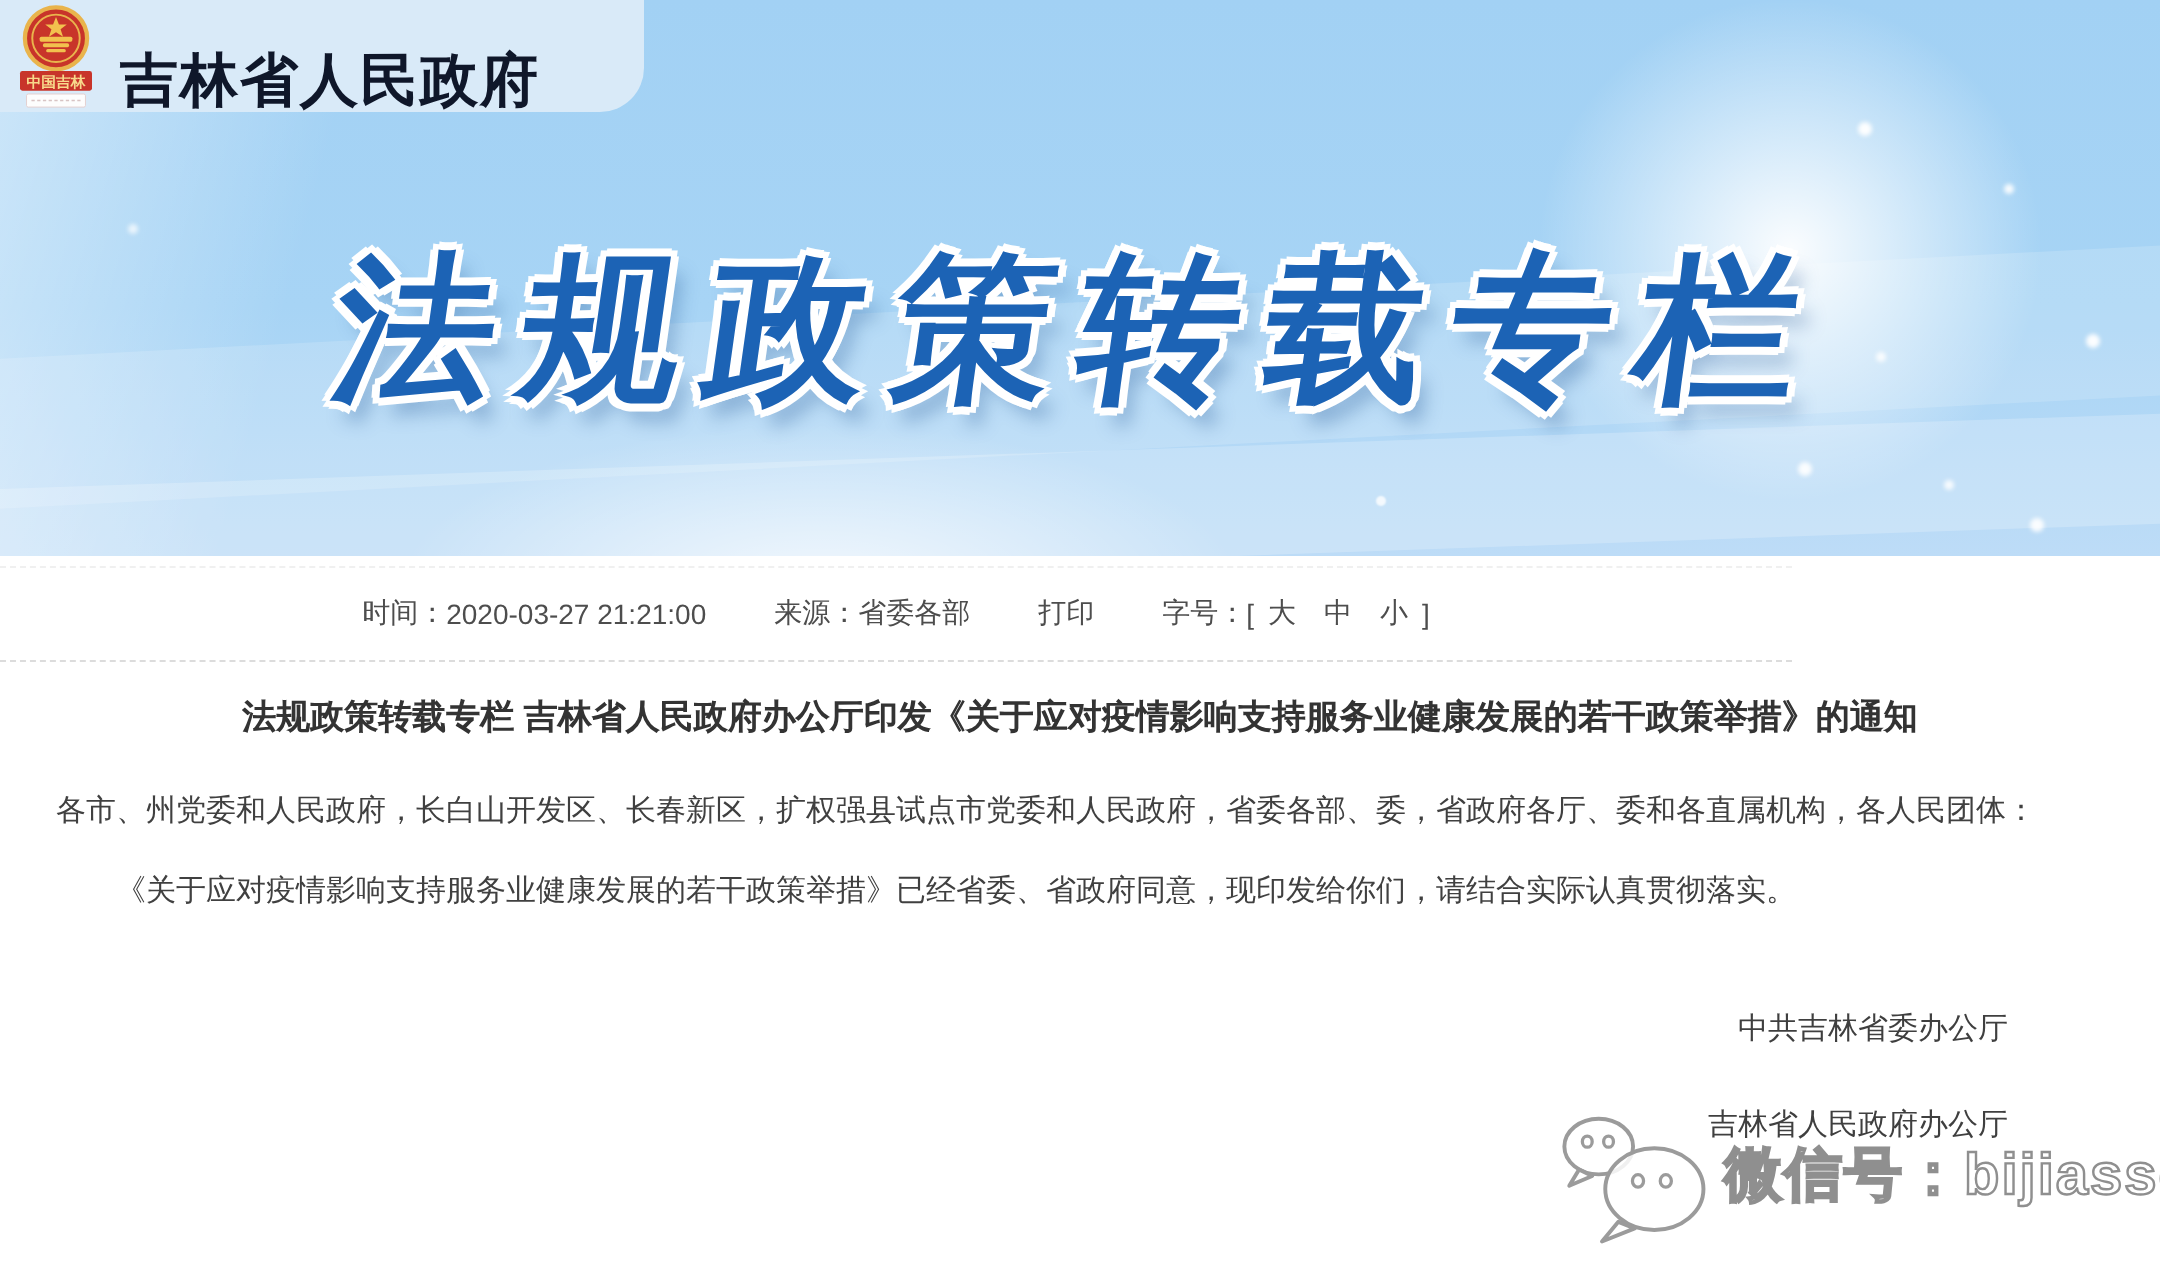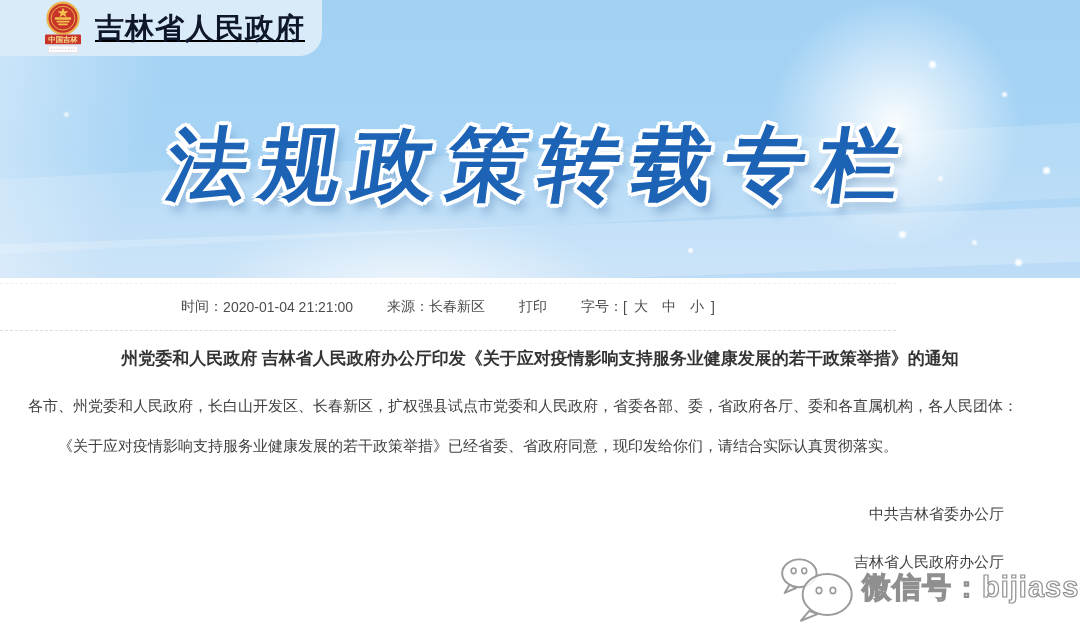--- a/index.html
+++ b/index.html
@@ -46,21 +46,21 @@
       972px 240px 2px 0 rgba(255,255,255,0.85),
       1016px 260px 2px 1px rgba(255,255,255,0.9),
       688px 248px 1px 0 rgba(255,255,255,0.8),
       64px 112px 2px 0 rgba(255,255,255,0.7);
   }
 
   
   .logo-block {
     position:absolute; top:0; left:0; width:322px; height:56px;
     background:#d9eaf8; border-radius:0 0 22px 0;
-    display:flex; align-items:center; padding-left:37px; cursor:pointer;text-decoration:underline;
+    display:flex; align-items:flex-end; padding-left:2px; cursor:pointer;
   }
   .emblem { width:52px; height:54px; flex:0 0 auto; margin-right:6px; }
   .site-name {
     font-size:29px; font-weight:700; color:#0f172a; letter-spacing:1px;
     white-space:nowrap; line-height:1;
   }
 
   
   .banner-title {
     position:absolute; top:112px; left:0; width:1080px; text-align:center;
@@ -149,36 +149,36 @@
         <line x1="15" y1="59" x2="45" y2="59" stroke="#d8c4c4" stroke-width="1" stroke-dasharray="2 1.5"></line>
       </svg>
       <span class="site-name">吉林省人民政府</span>
     </div>
 
     <div class="banner-title">法规政策转载专栏</div>
   </div>
 
   <div class="meta-bar">
     <span>时间：</span>
-      <span>2020-01-04 21:21:00</span>
+      <span>2020-03-27 21:21:00</span>
     <span class="gap"></span>
     <span>来源：</span>
-      <span>长春新区</span>
+      <span>省委各部</span>
     <span class="gap"></span>
     <span class="meta-link">打印</span>
     <span class="gap"></span>
     <span>字号：</span>
     <span>[</span>
     <span class="size-opt">大</span>
     <span class="size-opt">中</span>
     <span class="size-opt">小</span>
     <span>]</span>
   </div>
 
-  <div class="article-title">州党委和人民政府 吉林省人民政府办公厅印发《关于应对疫情影响支持服务业健康发展的若干政策举措》的通知</div>
+  <div class="article-title">法规政策转载专栏 吉林省人民政府办公厅印发《关于应对疫情影响支持服务业健康发展的若干政策举措》的通知</div>
   <p class="para para-1">各市、州党委和人民政府，长白山开发区、长春新区，扩权强县试点市党委和人民政府，省委各部、委，省政府各厅、委和各直属机构，各人民团体：</p>
   <p class="para para-2">《关于应对疫情影响支持服务业健康发展的若干政策举措》已经省委、省政府同意，现印发给你们，请结合实际认真贯彻落实。</p>
 
   <div class="signature">
     <div class="sig-line1">中共吉林省委办公厅</div>
     <div class="sig-line2">吉林省人民政府办公厅</div>
   </div>
 
   <div class="watermark">
     <svg class="wechat-icon" viewBox="0 0 100 88">

